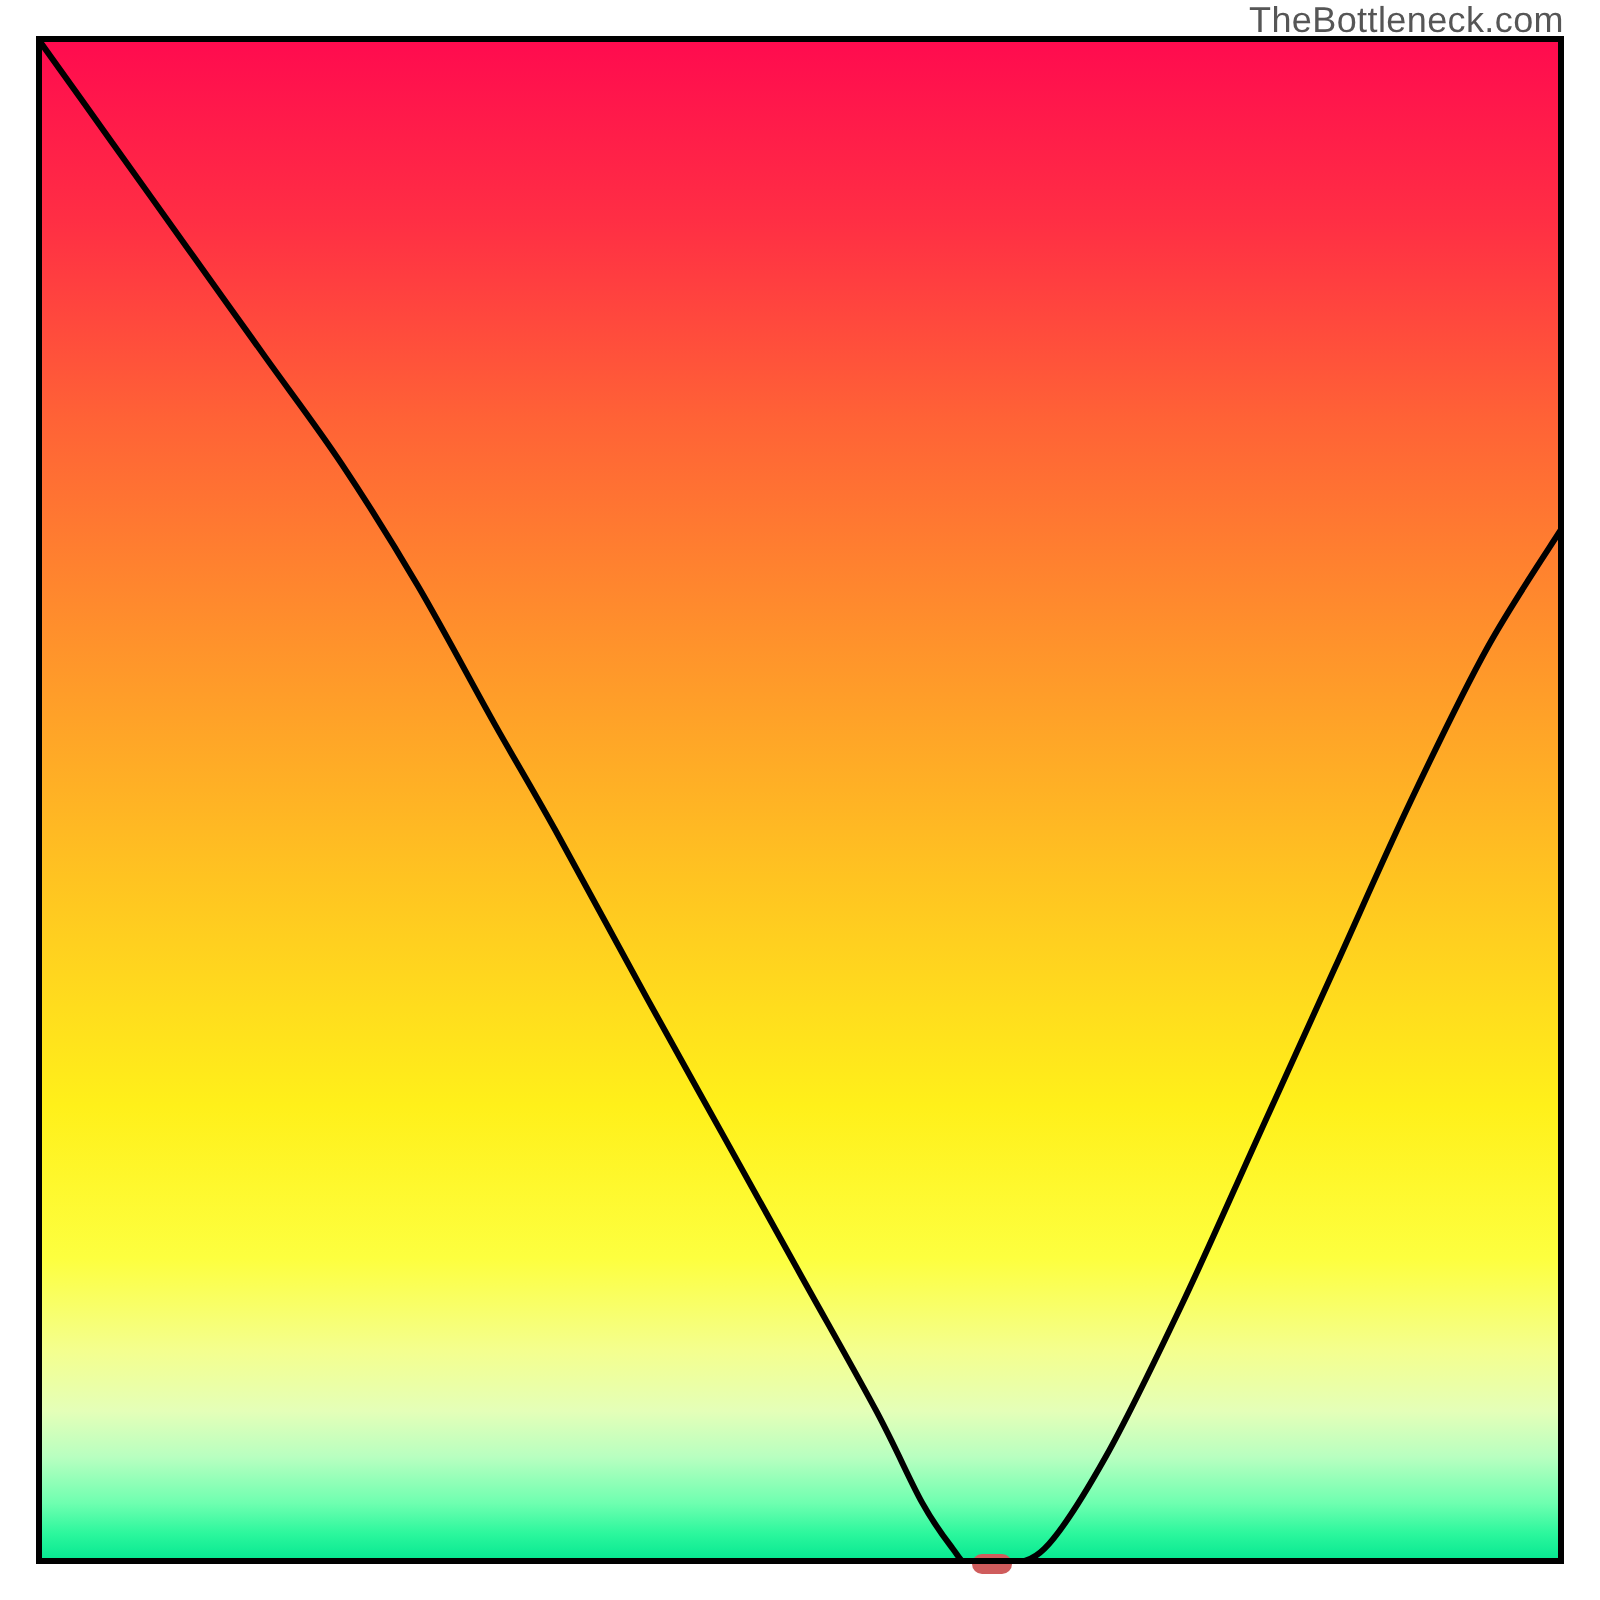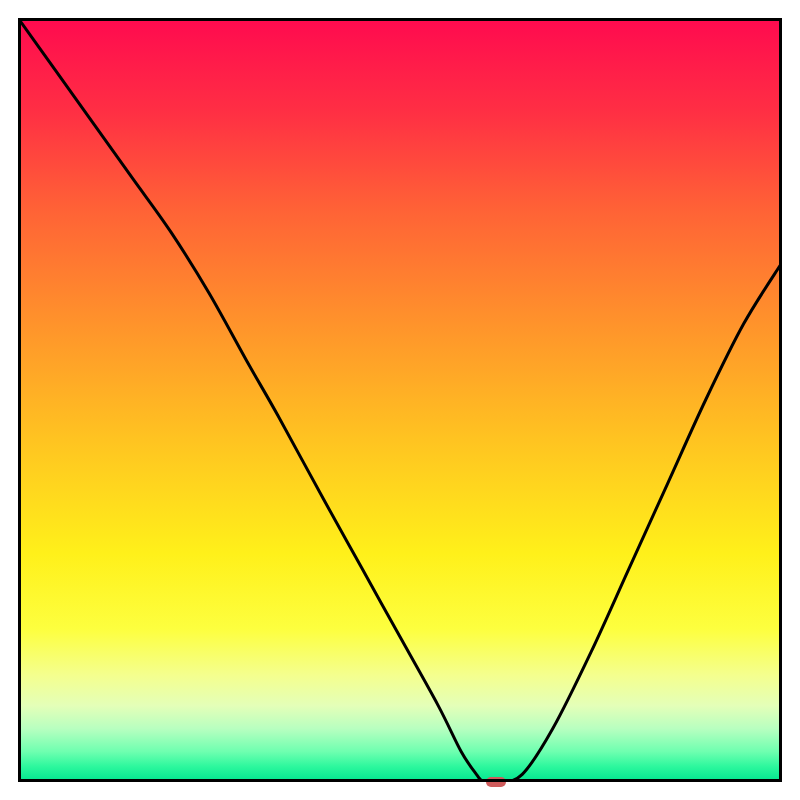--- a/index.html
+++ b/index.html
@@ -95,13 +95,14 @@
       <svg width="764" height="764" viewBox="0 0 764 764" preserveAspectRatio="none">
         <path id="curve-path" d="M 0.00 0.00 C 6.37 8.91, 25.47 35.65, 38.20 53.48 C 50.93 71.31, 63.67 89.13, 76.40 106.96 C 89.13 124.79, 101.87 142.61, 114.60 160.44 C 127.33 178.27, 140.07 194.82, 152.80 213.92 C 165.53 233.02, 178.27 253.39, 191.00 275.04 C 203.73 296.69, 217.74 323.43, 229.20 343.80 C 240.66 364.17, 247.03 374.36, 259.76 397.28 C 272.49 420.20, 291.59 455.85, 305.60 481.32 C 319.61 506.79, 331.07 527.16, 343.80 550.08 C 356.53 573.00, 369.27 595.92, 382.00 618.84 C 394.73 641.76, 410.01 668.50, 420.20 687.60 C 430.39 706.70, 436.75 721.98, 443.12 733.44 C 449.49 744.90, 454.58 751.27, 458.40 756.36 C 462.22 761.45, 462.22 762.73, 466.04 764.00 C 469.86 765.27, 474.95 765.27, 481.32 764.00 C 487.69 762.73, 495.33 765.27, 504.24 756.36 C 513.15 747.45, 523.34 730.89, 534.80 710.52 C 546.26 690.15, 560.27 660.86, 573.00 634.12 C 585.73 607.38, 598.47 578.09, 611.20 550.08 C 623.93 522.07, 636.67 494.05, 649.40 466.04 C 662.13 438.03, 674.87 408.74, 687.60 382.00 C 700.33 355.26, 713.07 328.52, 725.80 305.60 C 738.53 282.68, 757.63 254.67, 764.00 244.48" fill="none" stroke="#000" stroke-width="3" stroke-linejoin="round" stroke-linecap="round"></path>
       </svg>
     </div>
 
     <div id="marker" class="marker" style="left: 477.5px; top: 764px; background: rgb(207, 92, 92);"></div>
   </div>
 
   <div class="border-frame"></div>
 
+  <div class="watermark">TheBottleneck.com</div>
 </div>
 
 </body></html>

